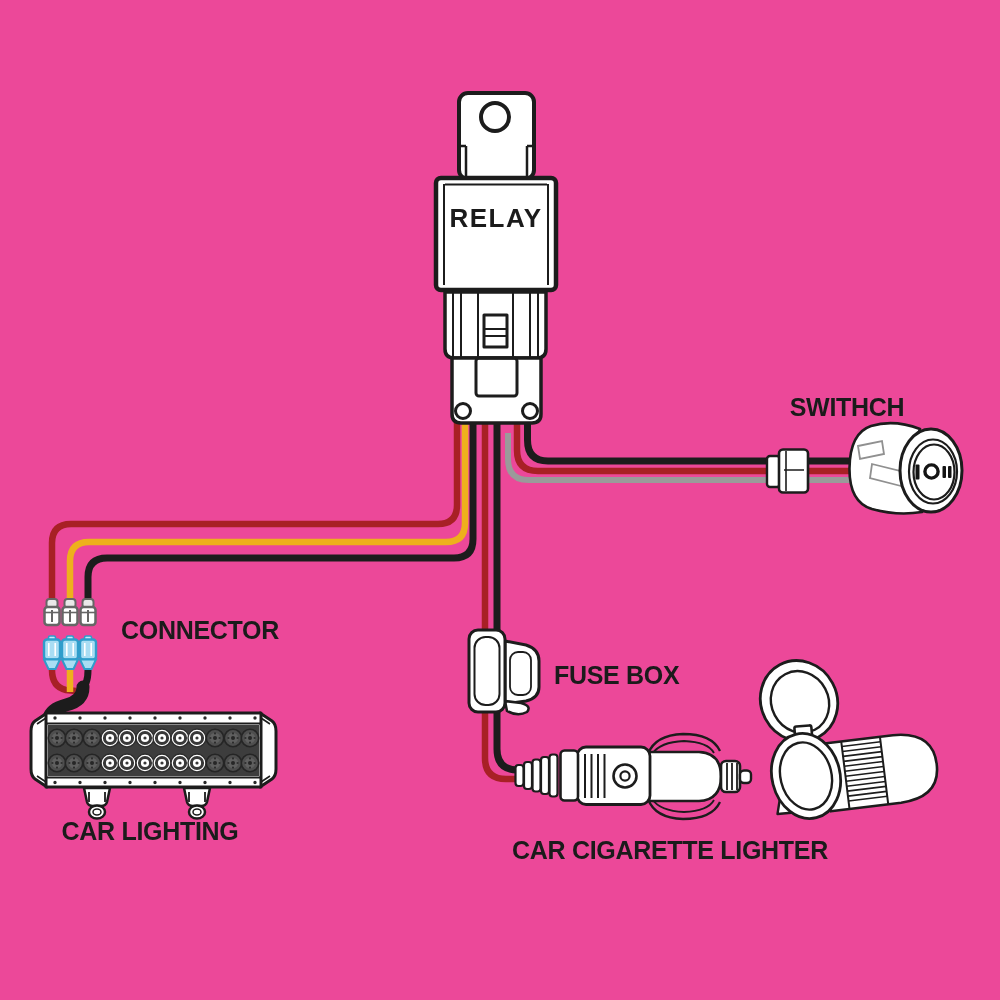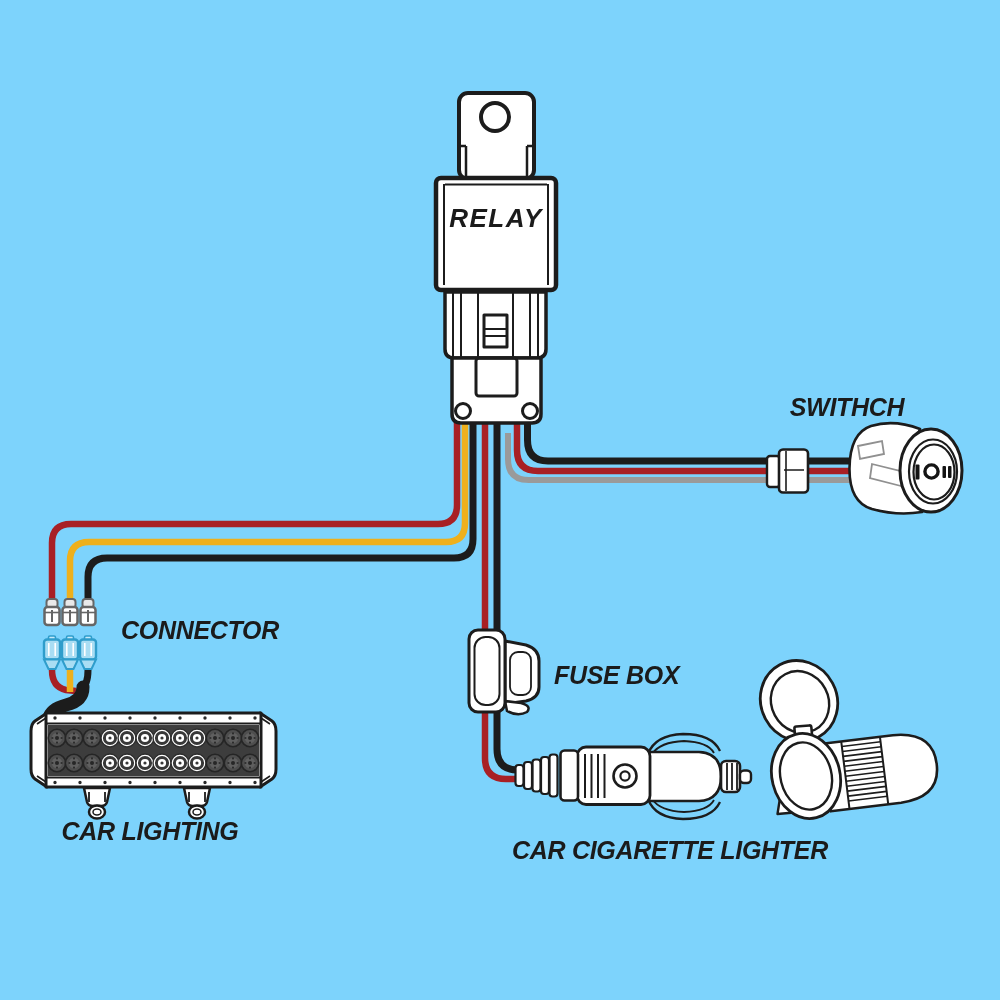--- a/index.html
+++ b/index.html
@@ -1,16 +1,16 @@
 <!DOCTYPE html>
 <html><head>
 <meta charset="utf-8">
 <style>
   html,body { margin:0; padding:0; background:#ffffff; }
-  .stage { position:relative; width:1000px; height:1000px; background:#7dd3fc; overflow:hidden;font-style:italic; }
+  .stage { position:relative; width:1000px; height:1000px; background:#ec4899; overflow:hidden; }
   svg { display:block; }
   .lbl { font-family:"Liberation Sans", sans-serif; font-weight:700; font-size:25px; fill:#1b1b1b; letter-spacing:-0.3px; }
   .lbl-relay { font-family:"Liberation Sans", sans-serif; font-weight:700; font-size:26px; fill:#1b1b1b; letter-spacing:1.5px; }
   .outl { fill:#ffffff; stroke:#1c1c1c; stroke-linejoin:round; }
   .thin { fill:none; stroke:#1c1c1c; }
   .gray-detail { fill:none; stroke:#909090; }
 </style>
 </head>
 <body>
 

